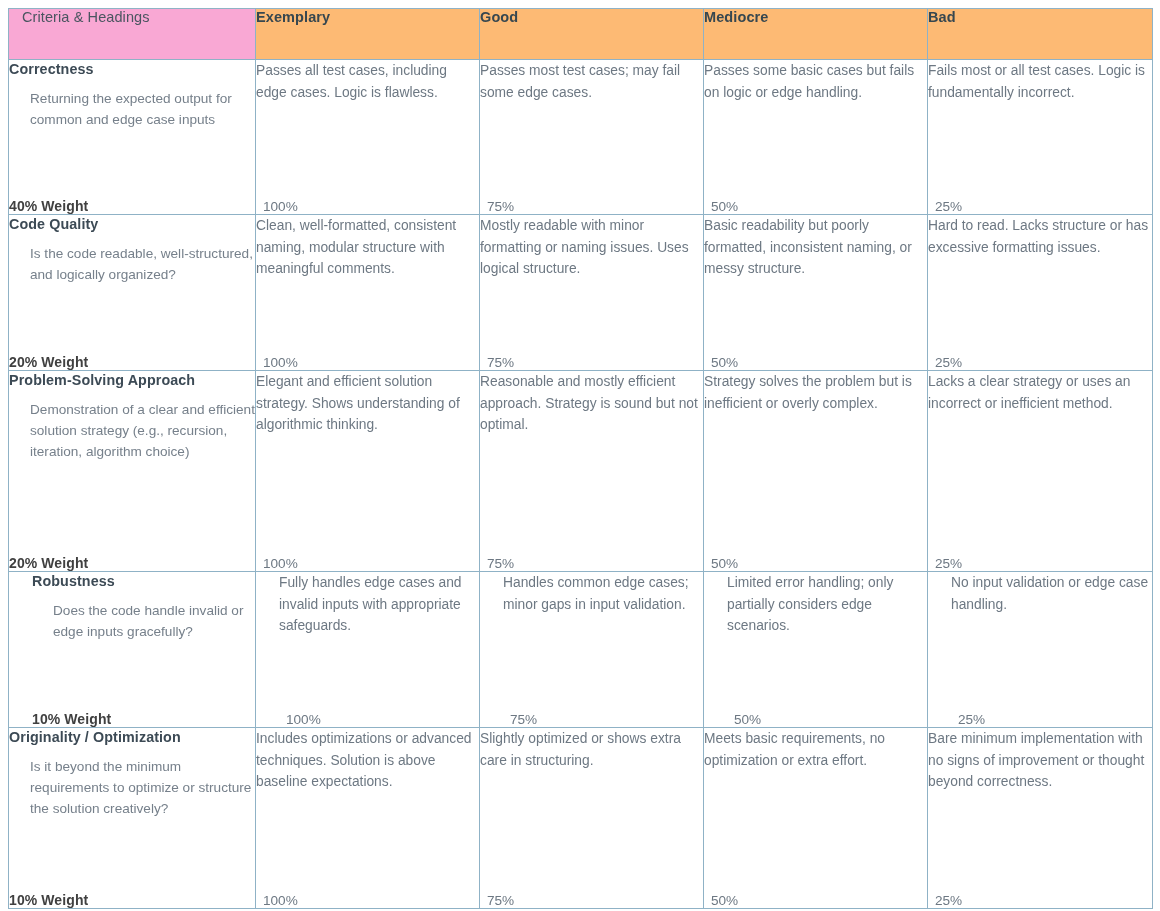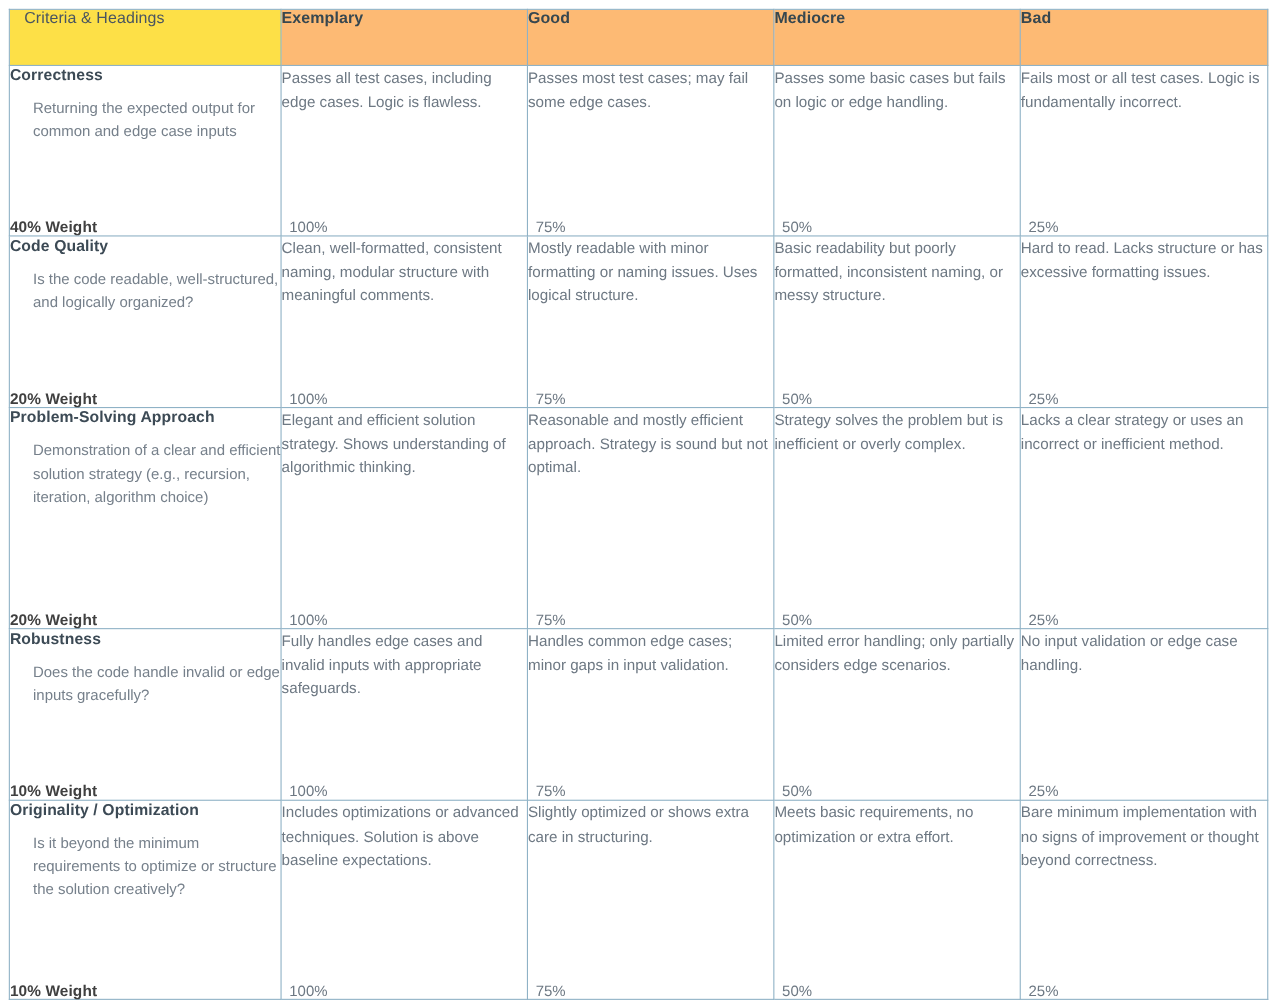--- a/index.html
+++ b/index.html
@@ -42,21 +42,21 @@
     font-size: 14.5px;
     font-weight: bold;
     letter-spacing: 0.1px;
     color: #37474f;
     text-align: left;
     vertical-align: middle;
     background: #fdba74;
     padding: 0 0 0 14px;
   }
   thead th.col-criteria {
-    background: #fde047;
+    background: #f9a8d4;
     font-weight: normal;
     color: #4a5560;
     font-size: 14.5px;
     padding-left: 13px;
   }
 
   
   col.c-criteria { width: 247px; }
   col.c-level    { width: 224px; }
   col.c-level-last { width: 225px; }
@@ -115,21 +115,21 @@
     font-size: 13.6px;
     color: #6d7883;
     padding-left: 7px;
     margin-top: 10px;
   }
 
   
   tr.row-0 td { height: 154px; }
   tr.row-1 td { height: 155px; }
   tr.row-2 td { height: 200px; }
-  tr.row-3 td { height: 155px; }
+  tr.row-3 td { height: 155px; padding-left: 23px; }
   tr.row-4 td { height: 180px; }
 </style>
 </head>
 <body>
 
 <div id="rubric-wrap">
   <table class="rubric">
     <colgroup>
       <col class="c-criteria">
       <col class="c-level">

